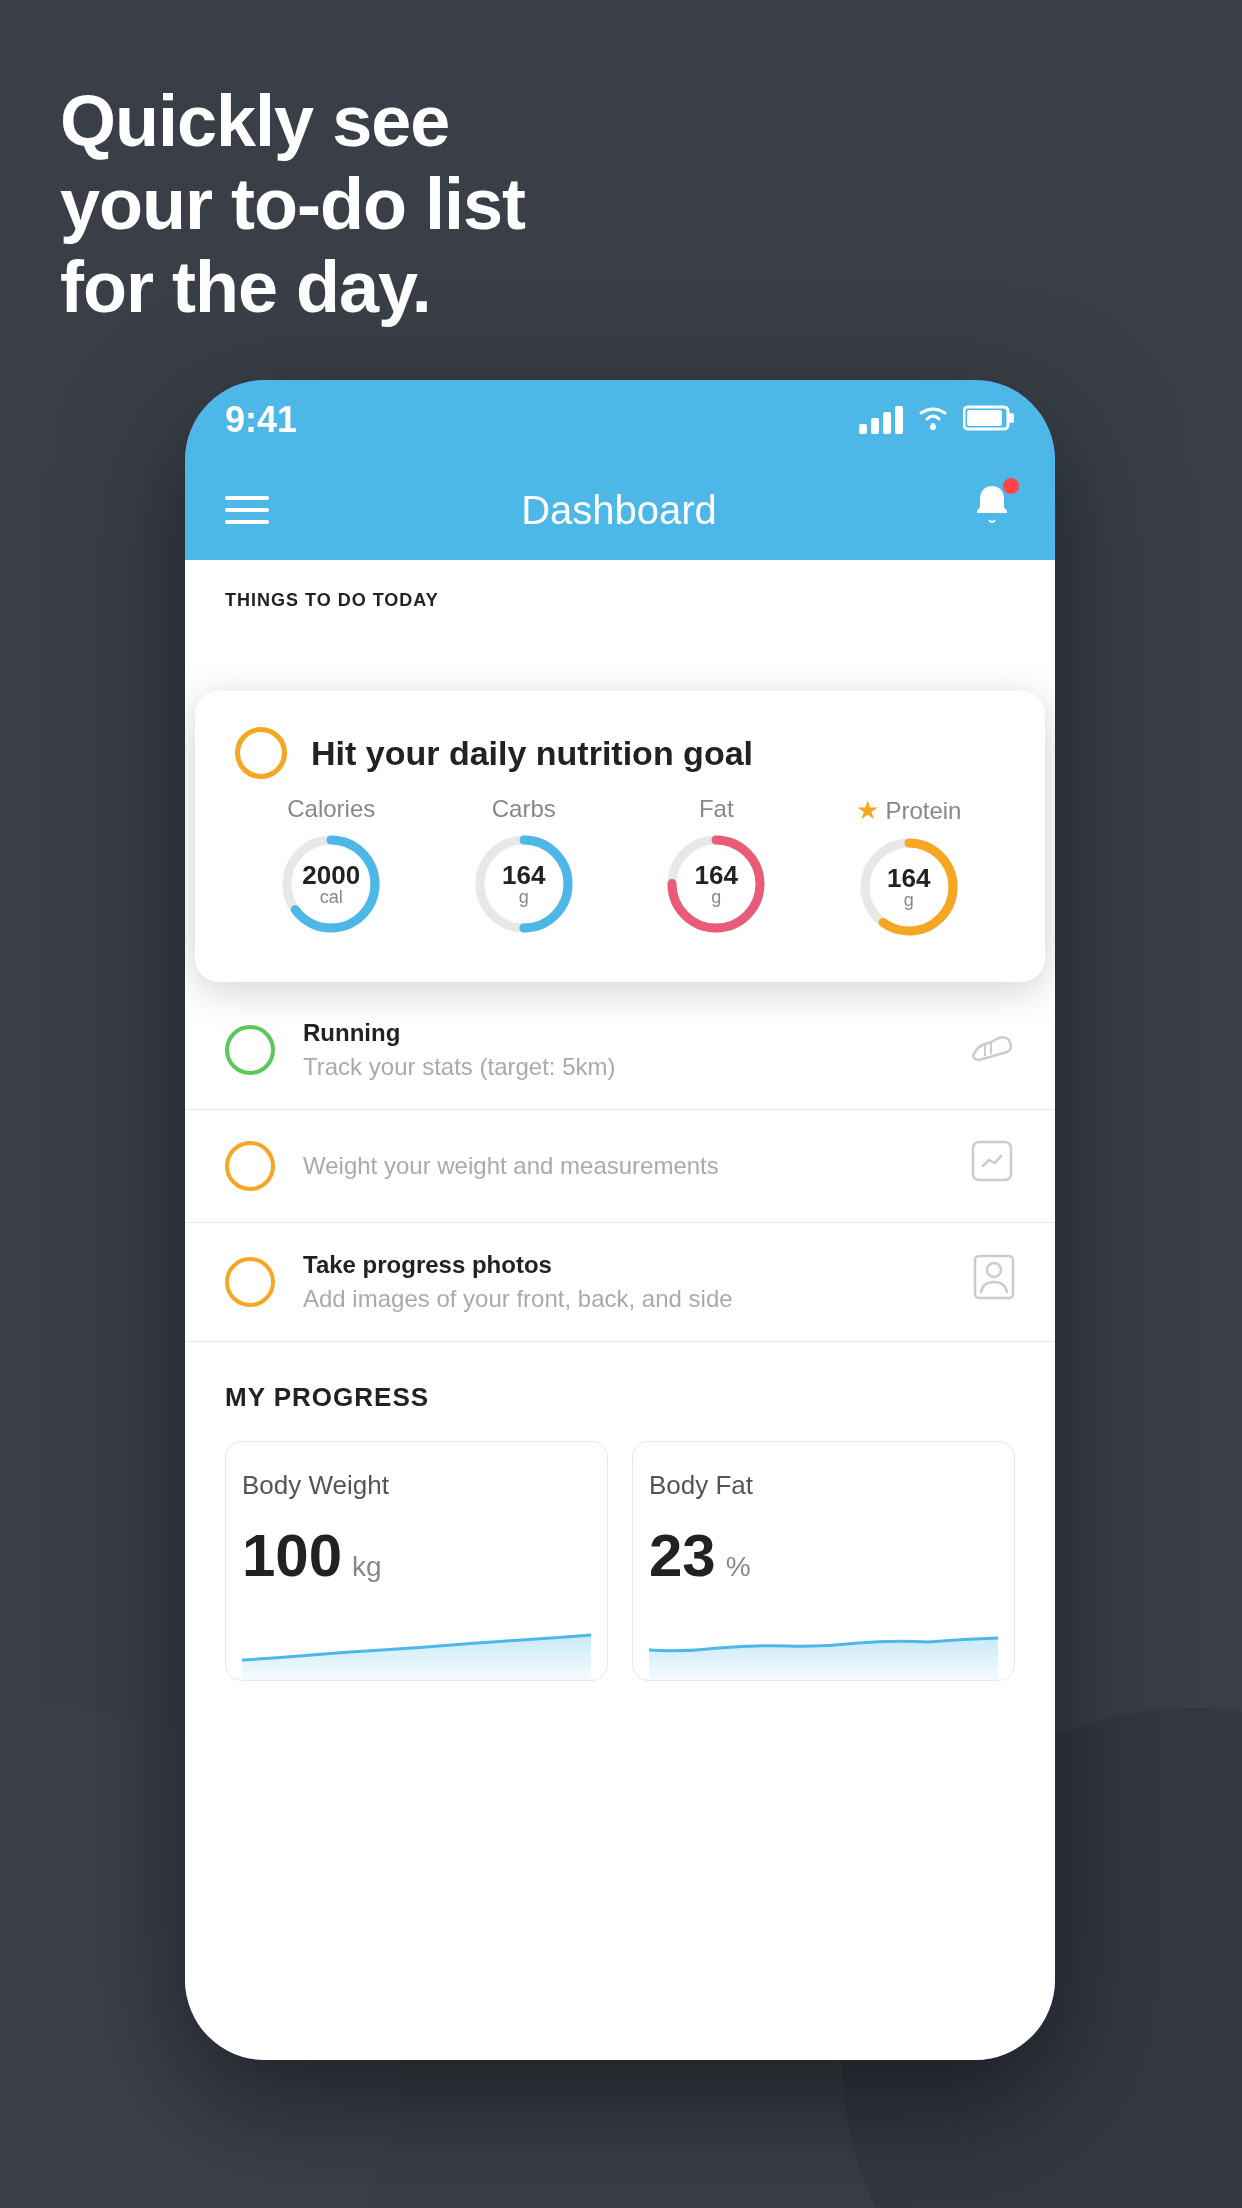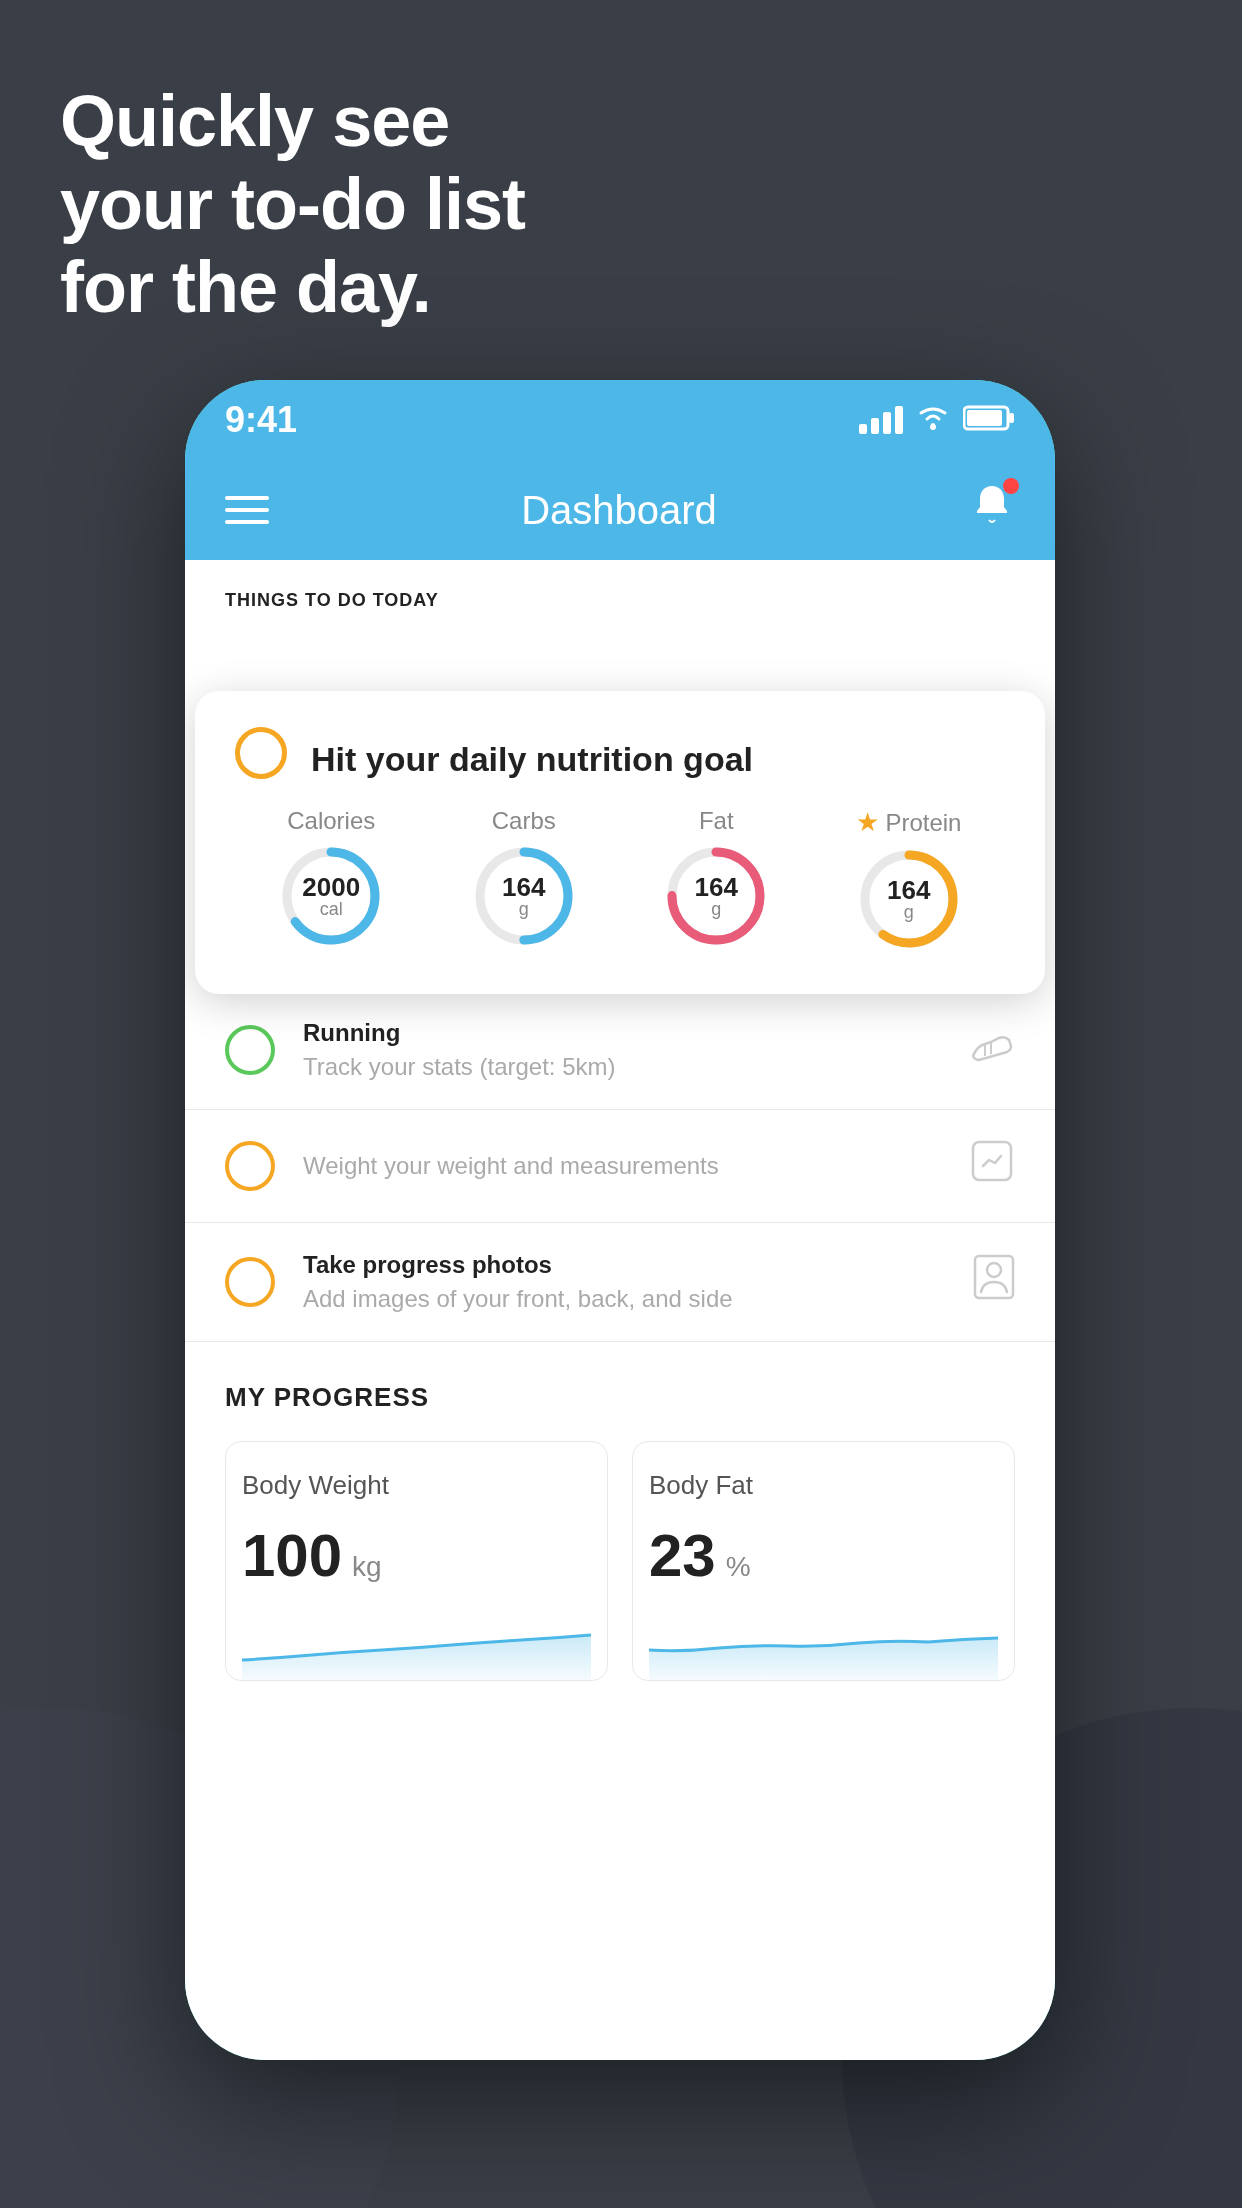--- a/index.html
+++ b/index.html
@@ -25,21 +25,21 @@
       letter-spacing: -1px;
     }
 
     
     .phone-frame {
       position: absolute;
       top: 380px;
       left: 185px;
       width: 870px;
       height: 1680px;
-      background: #5eead4;
+      background: #8b5cf6;
       border-radius: 80px;
       overflow: hidden;
       box-shadow: 0 40px 120px rgba(0,0,0,0.5);
     }
 
     
     .status-bar {
       background: #4db8e8;
       height: 80px;
       display: flex;
@@ -154,23 +154,23 @@
       right: -10px;
       background: #fff;
       border-radius: 24px;
       box-shadow: 0 8px 40px rgba(0,0,0,0.18);
       padding: 36px 40px 40px;
       z-index: 10;
     }
 
     .card-title-row {
       display: flex;
-      align-items: flex-end;
+      align-items: center;
       gap: 24px;
-      margin-bottom: 28px;
+      margin-bottom: 16px;
     }
 
     .circle-check {
       width: 52px;
       height: 52px;
       border-radius: 50%;
       border: 5px solid #f5a623;
       flex-shrink: 0;
     }
 

